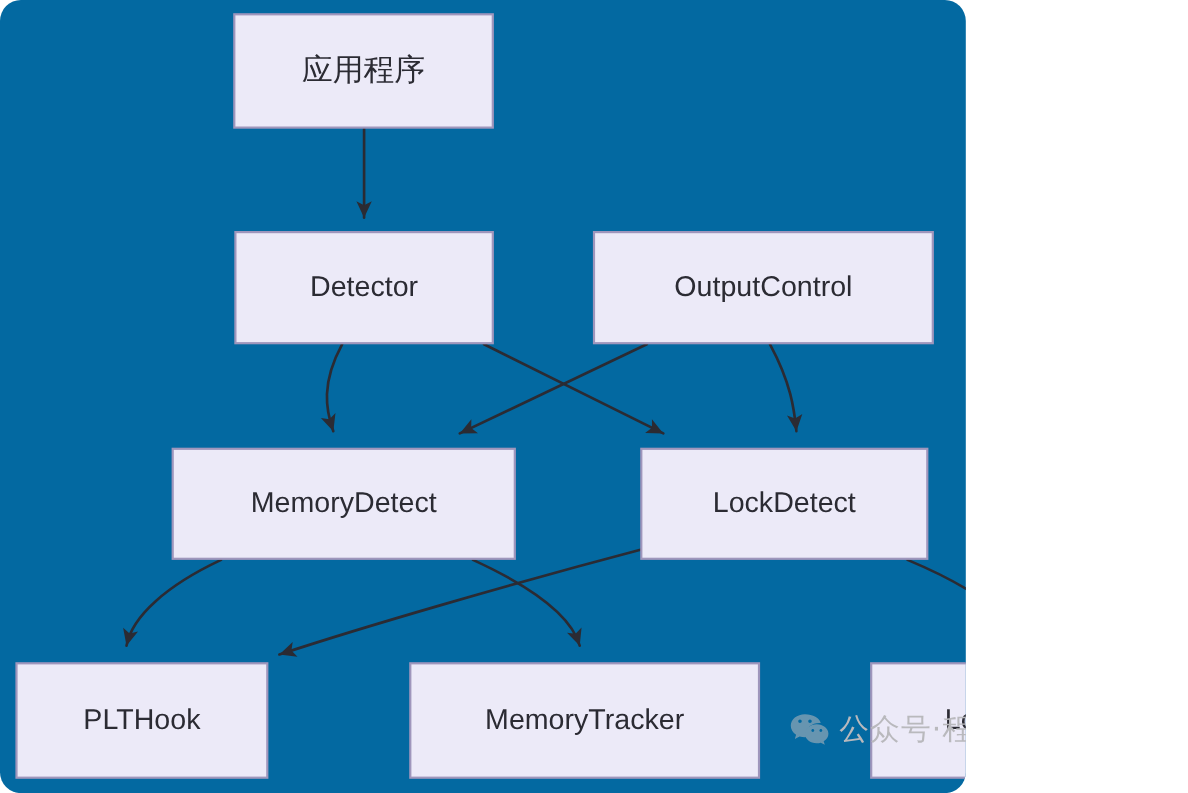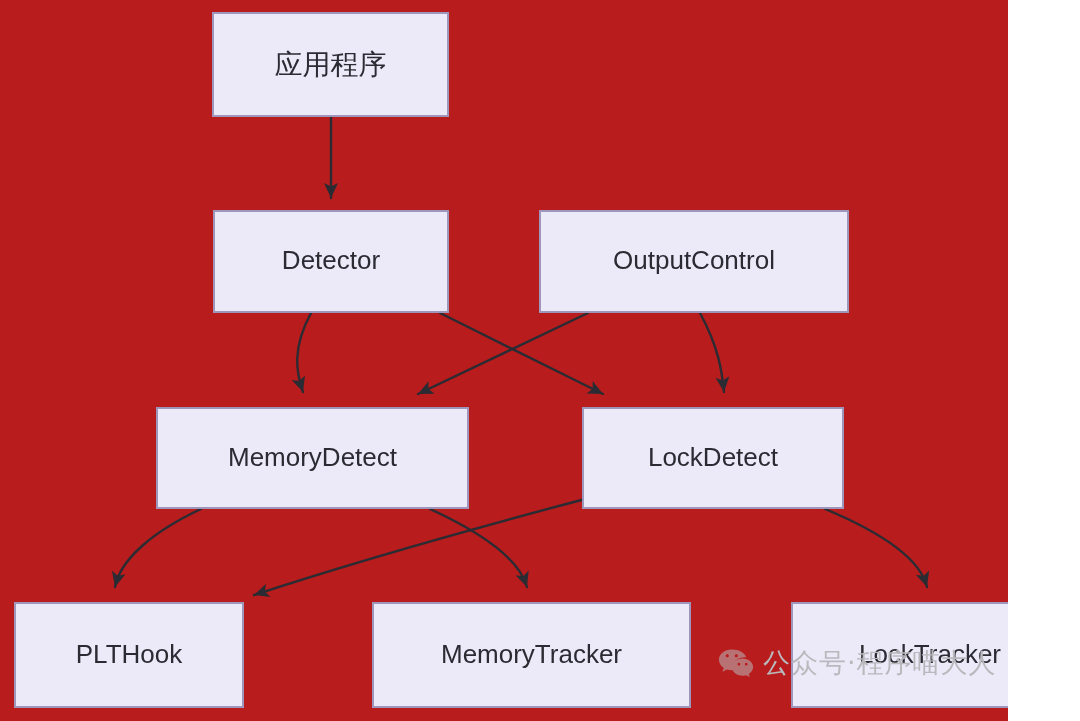--- a/index.html
+++ b/index.html
@@ -6,24 +6,25 @@
   html, body {
     margin: 0;
     padding: 0;
     background: #ffffff;
   }
   body {
     font-family: "Liberation Sans", "DejaVu Sans", sans-serif;
   }
   #diagram-root {
     position: relative;
-    width: 1008px;
+    width: 878px;
     height: 721px;
-    background: #b91c1c;
+    background: #0369a1;
     overflow: hidden;
+    border-radius: 19px;
   }
   #flow-svg {
     position: absolute;
     left: 0;
     top: 0;
     width: 1080px;
     height: 721px;
   }
   .node-rect {
     fill: #ECEAF8;

